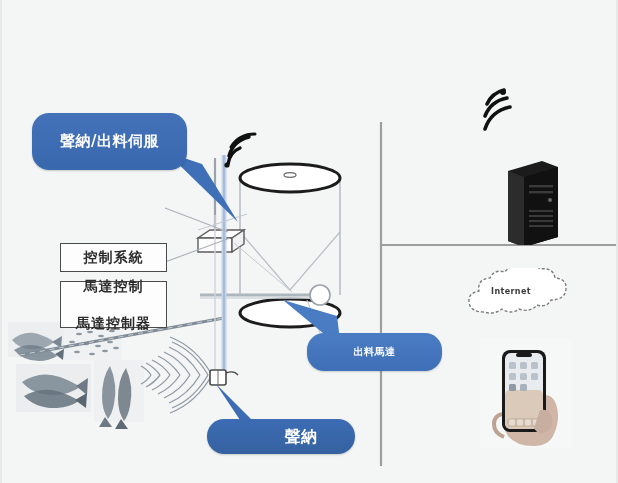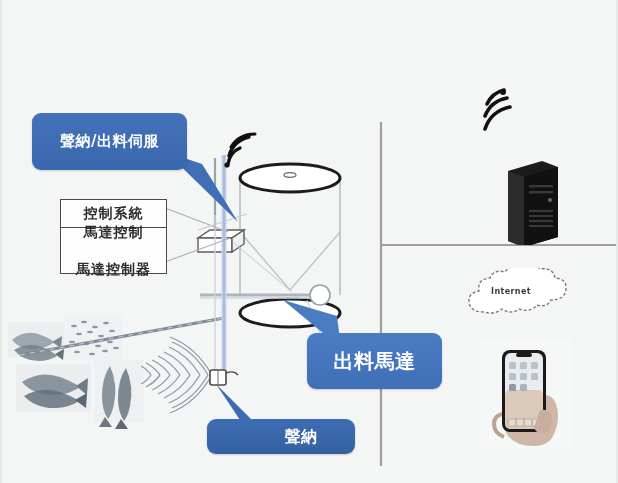--- a/index.html
+++ b/index.html
@@ -22,42 +22,42 @@
     border-right: 2px solid #e7e8e8;
   }
   
   .abs { position: absolute; }
 
   
   .callout {
     position: absolute;
     background: #3e6fb7;
     color: #ffffff;
-    border-radius: 9px;
+    border-radius: 17px;
     display: flex;
     align-items: center;
     justify-content: center;
     text-align: right;
     line-height: 1.25;
     letter-spacing: 0.5px;
     box-shadow: 0 1px 2px rgba(0,0,0,0.18);
     font-weight: 700;
   }
   .callout .ln { display: block; white-space: nowrap; }
 
   #callout-controller {
     left: 30px; top: 113px;
     width: 155px; height: 57px;
     font-size: 15px;
     background: linear-gradient(180deg,#4472b8 0%,#3a68ae 100%);
   }
   #callout-motor {
     left: 305px; top: 333px;
-    width: 135px; height: 56px;
-    font-size: 20px;
+    width: 135px; height: 38px;
+    font-size: 10px;
     background: linear-gradient(180deg,#4a7cc4 0%,#3f6fb6 100%);
   }
   #callout-sonar {
     left: 205px; top: 419px;
     width: 108px; height: 35px;
     font-size: 16px;
     background: linear-gradient(180deg,#3c6cb4 0%,#35619f 100%);
     padding-left: 40px;
   }
 
@@ -72,23 +72,24 @@
     color: #2b2b2b;
     display: flex;
     flex-direction: column;
     align-items: center;
     justify-content: center;
     text-align: center;
     font-size: 14px;
     line-height: 1.15;
     letter-spacing: 1px;
     font-weight: 600;
+    margin-top: 44px;
   }
   #wbox-control { left: 58px; top: 199px; width: 105px; height: 27px; }
-  #wbox-speed   { left: 58px; top: 227px; width: 105px; height: 45px; gap: 20px; }
+  #wbox-speed   { left: 58px; top: 237px; width: 105px; height: 45px; gap: 20px; }
 
   
   #cloud-label {
     position: absolute;
     left: 489px; top: 287px;
     width: 60px;
     text-align: left;
     font-size: 8px;
     font-weight: 700;
     color: #3b3b3b;

